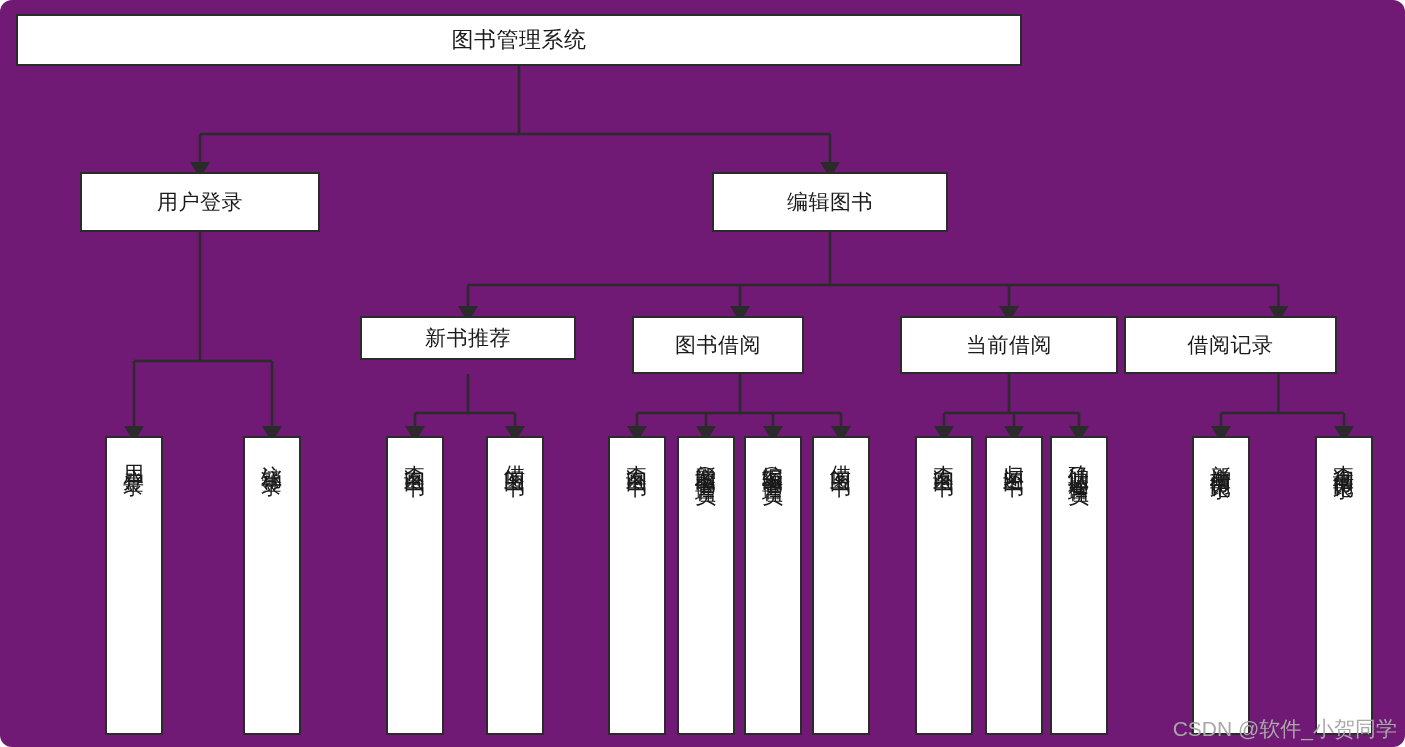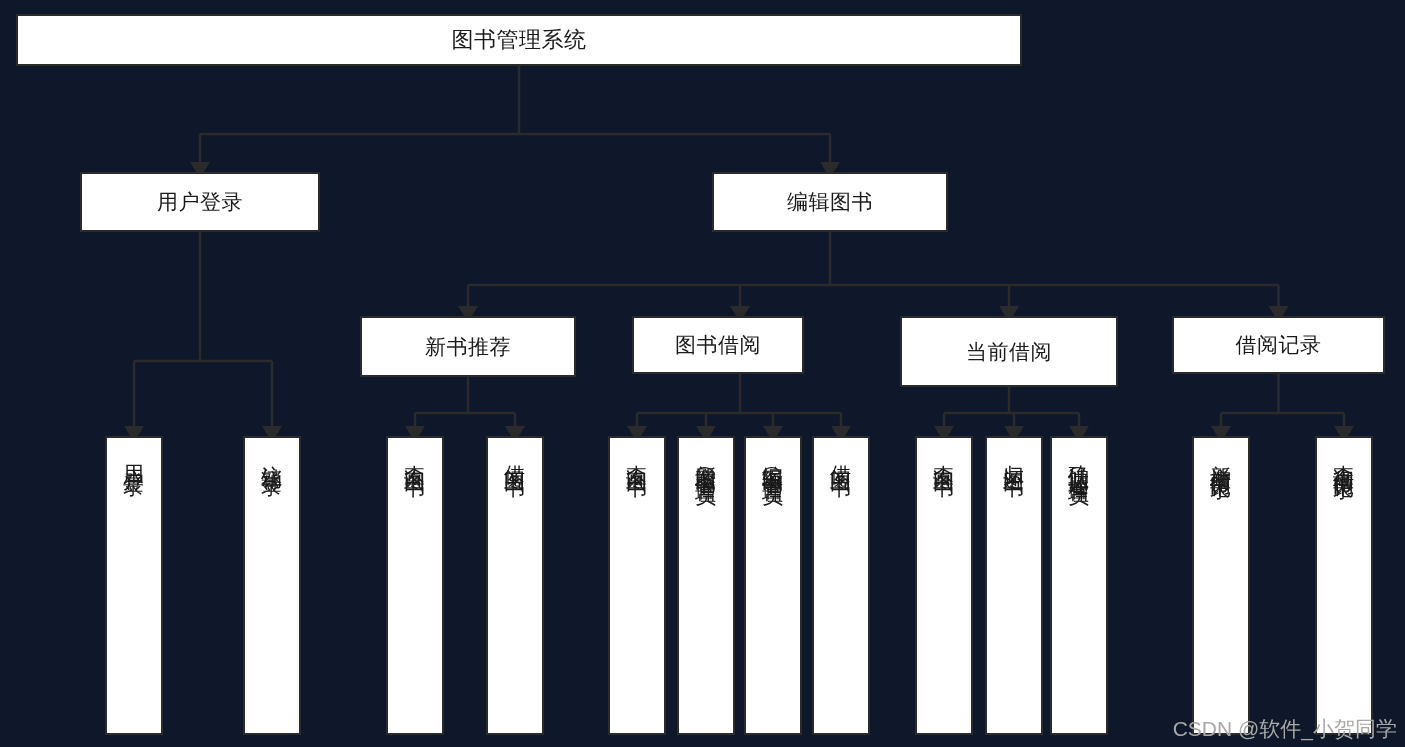--- a/index.html
+++ b/index.html
@@ -8,22 +8,23 @@
     padding: 0;
     background: #ffffff;
   }
   body {
     font-family: "Liberation Sans", "DejaVu Sans", sans-serif;
   }
   #diagram-root {
     position: relative;
     width: 1405px;
     height: 747px;
-    background: #0f172a;
+    background: #701a75;
     overflow: hidden;
+    border-radius: 12px;
   }
   #edges-layer {
     position: absolute;
     left: 0;
     top: 0;
     width: 1405px;
     height: 747px;
     pointer-events: none;
   }
   .node {
@@ -128,30 +129,30 @@
   <div id="nodes-layer">
       <div class="node level-1 h" style="left: 16px; top: 14px; width: 1006px; height: 52px; border-color: rgb(43, 43, 43); background: rgb(255, 255, 255); color: rgb(26, 26, 26);">
         <span class="node-label">图书管理系统</span>
       </div>
       <div class="node level-2 h" style="left: 80px; top: 172px; width: 240px; height: 60px; border-color: rgb(43, 43, 43); background: rgb(255, 255, 255); color: rgb(26, 26, 26);">
         <span class="node-label">用户登录</span>
       </div>
       <div class="node level-2 h" style="left: 712px; top: 172px; width: 236px; height: 60px; border-color: rgb(43, 43, 43); background: rgb(255, 255, 255); color: rgb(26, 26, 26);">
         <span class="node-label">编辑图书</span>
       </div>
-      <div class="node level-3 h" style="left: 360px; top: 316px; width: 216px; height: 61px; border-color: rgb(43, 43, 43); background: rgb(255, 255, 255); color: rgb(26, 26, 26);">
+      <div class="node level-3 h" style="left: 360px; top: 316px; width: 216px; height: 44px; border-color: rgb(43, 43, 43); background: rgb(255, 255, 255); color: rgb(26, 26, 26);">
         <span class="node-label">新书推荐</span>
       </div>
       <div class="node level-3 h" style="left: 632px; top: 316px; width: 172px; height: 58px; border-color: rgb(43, 43, 43); background: rgb(255, 255, 255); color: rgb(26, 26, 26);">
         <span class="node-label">图书借阅</span>
       </div>
-      <div class="node level-3 h" style="left: 900px; top: 316px; width: 218px; height: 71px; border-color: rgb(43, 43, 43); background: rgb(255, 255, 255); color: rgb(26, 26, 26);">
+      <div class="node level-3 h" style="left: 900px; top: 316px; width: 218px; height: 58px; border-color: rgb(43, 43, 43); background: rgb(255, 255, 255); color: rgb(26, 26, 26);">
         <span class="node-label">当前借阅</span>
       </div>
-      <div class="node level-3 h" style="left: 1172px; top: 316px; width: 213px; height: 58px; border-color: rgb(43, 43, 43); background: rgb(255, 255, 255); color: rgb(26, 26, 26);">
+      <div class="node level-3 h" style="left: 1124px; top: 316px; width: 213px; height: 58px; border-color: rgb(43, 43, 43); background: rgb(255, 255, 255); color: rgb(26, 26, 26);">
         <span class="node-label">借阅记录</span>
       </div>
       <div class="node level-4 v" style="left: 105px; top: 436px; width: 58px; height: 299px; border-color: rgb(43, 43, 43); background: rgb(255, 255, 255); color: rgb(26, 26, 26);">
         <span class="node-label">用户登录</span>
       </div>
       <div class="node level-4 v" style="left: 243px; top: 436px; width: 58px; height: 299px; border-color: rgb(43, 43, 43); background: rgb(255, 255, 255); color: rgb(26, 26, 26);">
         <span class="node-label">注销登录</span>
       </div>
       <div class="node level-4 v" style="left: 386px; top: 436px; width: 58px; height: 299px; border-color: rgb(43, 43, 43); background: rgb(255, 255, 255); color: rgb(26, 26, 26);">
         <span class="node-label">查询图书</span>

